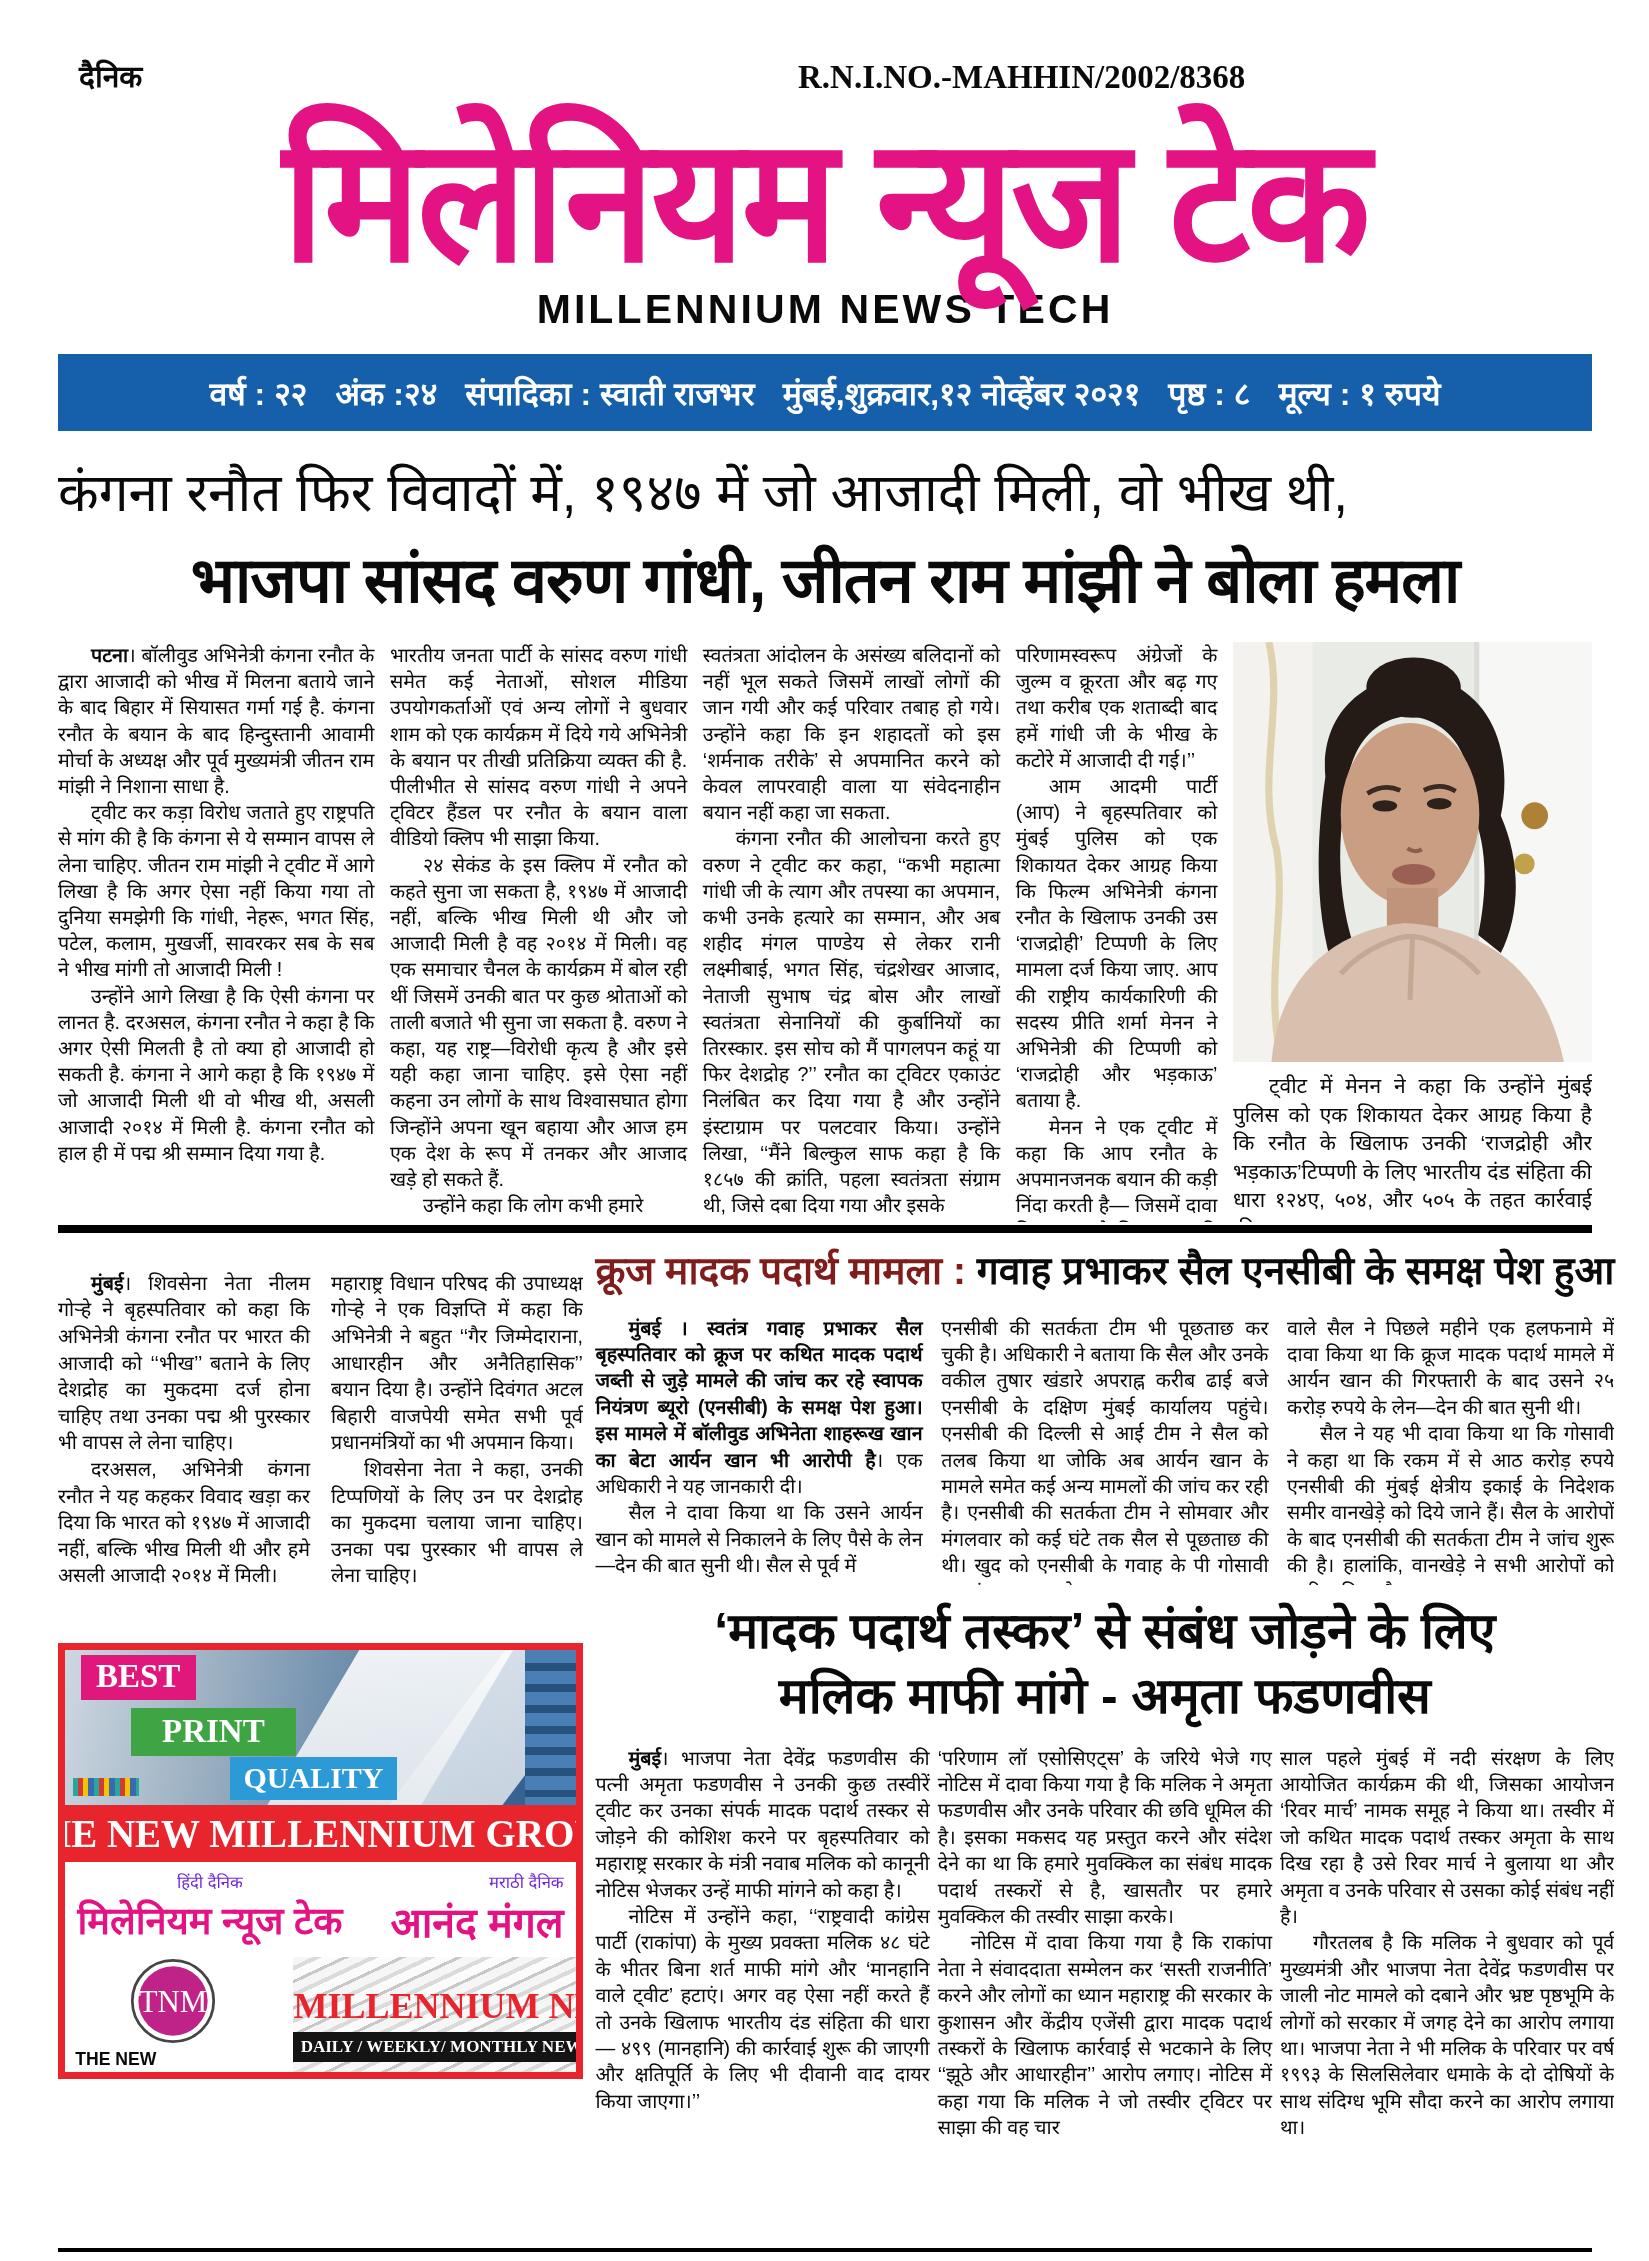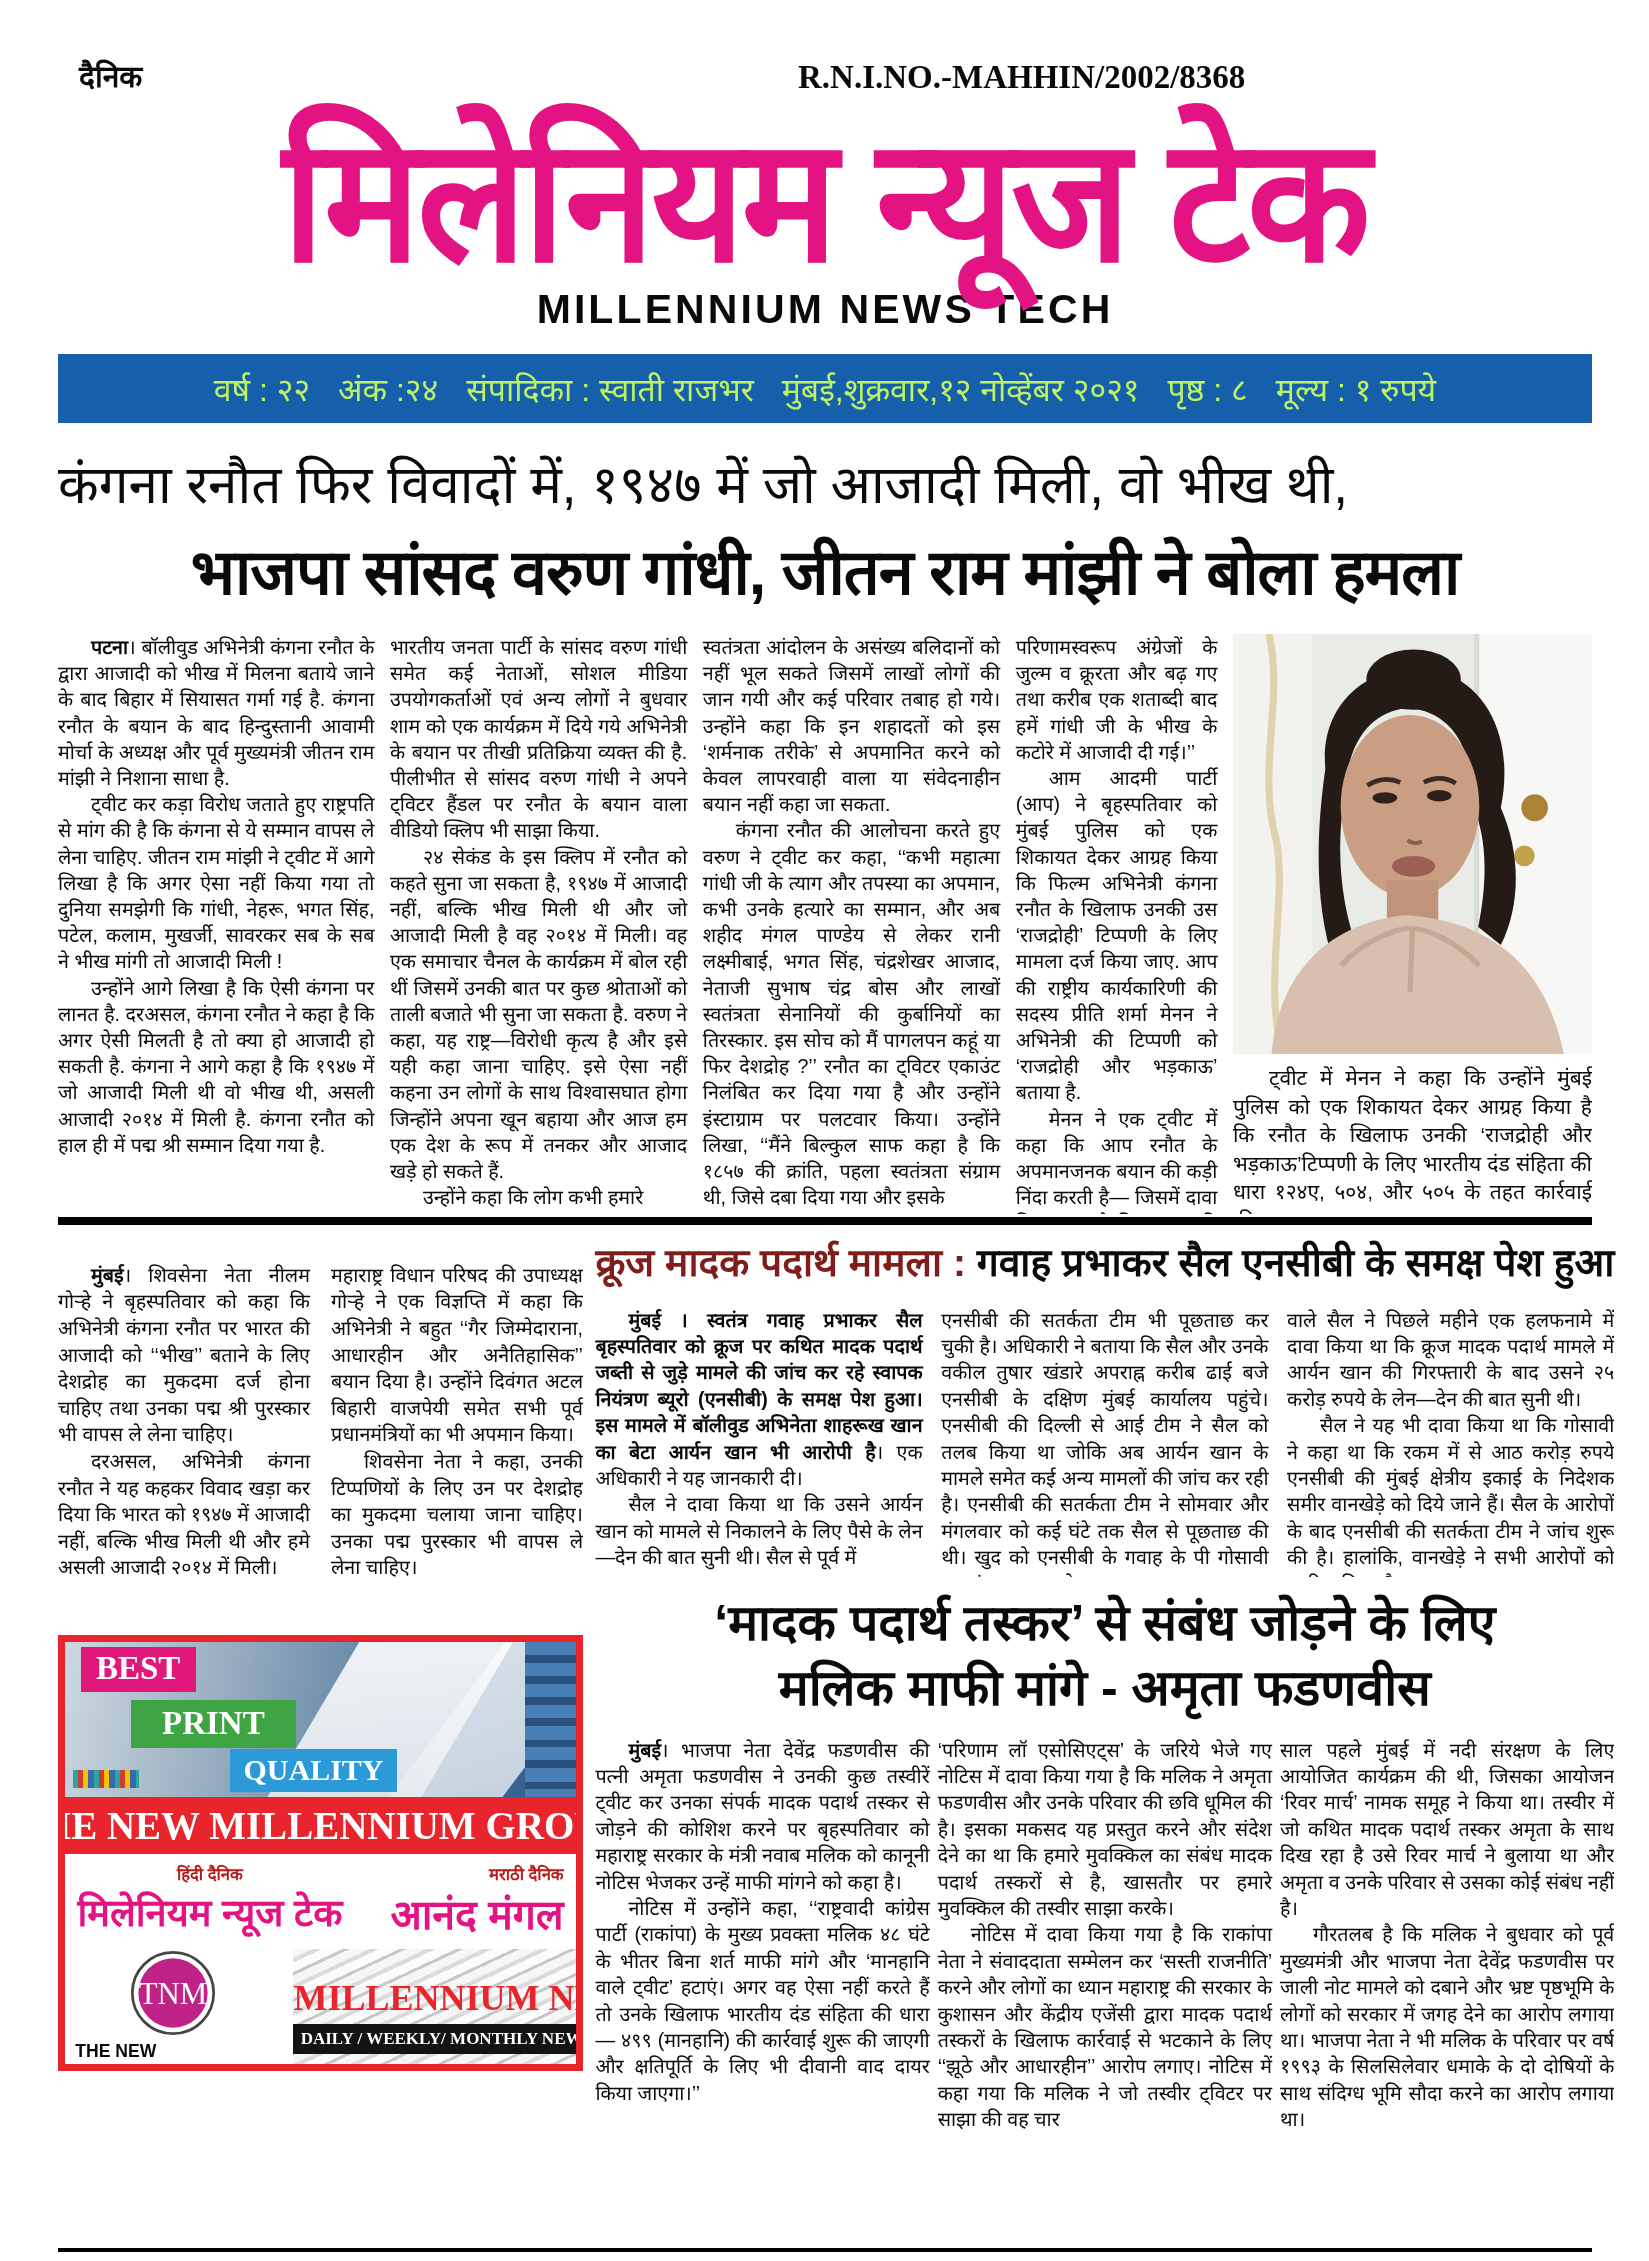--- a/index.html
+++ b/index.html
@@ -11,21 +11,21 @@
   }
   .page { position:relative; width:1650px; height:2261px; padding:50px 58px 0; background:#fff; }
   .page::after { content:""; position:absolute; left:58px; right:58px; bottom:9.3px; height:4.1px; background:#000; }
 
   
   .top-row { position:relative; height:61px; }
   .daily-label { position:absolute; left:21px; top:5px; font-size:30px; font-weight:bold; }
   .rni { position:absolute; left:740px; top:9.3px; font-family:"Liberation Serif","DejaVu Serif",serif; font-weight:bold; font-size:33px; }
   .masthead { text-align:center; color:#e31383; font-size:161px; font-weight:900; letter-spacing:-3.1px; line-height:1.04; white-space:nowrap; transform:scaleY(1.07); transform-origin:top center; }
   .m-sub { text-align:center; font-size:41px; font-weight:bold; letter-spacing:3.1px; margin-top:7.2px; }
-  .dateline { margin-top:21px; background:#1660ab; color:#bef264; height:69px; display:flex; align-items:center; justify-content:center; gap:28px; font-size:32px; font-weight:normal; white-space:nowrap; }
+  .dateline { margin-top:21px; background:#1660ab; color:#ffffff; height:77px; display:flex; align-items:center; justify-content:center; gap:28px; font-size:32px; font-weight:bold; white-space:nowrap; }
 
   
   .headline1 { margin-top:23px; text-align:left; font-size:53px; font-weight:400; white-space:nowrap; }
   .headline2 { margin-top:8.3px; text-align:center; font-size:63px; font-weight:900; letter-spacing:-1px; white-space:nowrap; }
   .lead-cols { display:grid; grid-template-columns:615fr 578fr 578fr 392fr 698fr; column-gap:15.5px; margin-top:22px; height:580px; overflow:hidden; }
   .col p { font-size:19.7px; line-height:1.33; text-align:justify; }
   .para { text-indent:33px; }
   .cont { text-indent:0; }
   .lead-city { font-weight:bold; }
   .b { font-weight:bold; }
@@ -49,21 +49,21 @@
   .sheet.s1 { left:46%; top:-31px; width:30%; height:170%; transform:skewX(-26deg) rotate(6deg); }
   .sheet.s2 { left:70%; top:-21px; width:22%; height:170%; transform:skewX(-30deg) rotate(10deg); opacity:.8; }
   .machine { position:absolute; right:0; top:0; width:10%; height:100%; background:repeating-linear-gradient(#4a7fb5 0 13.5px,#27527e 13.5px 21px); }
   .inkbits { position:absolute; left:1.5%; bottom:6%; width:13%; height:12%; background:repeating-linear-gradient(90deg,#27a7a0 0 5.2px,#d23b35 5.2px 10.3px,#f5c400 10.3px 15.5px,#3b69b0 15.5px 21px); }
   .badge { position:absolute; color:#fff; font-family:"Liberation Serif","DejaVu Serif",serif; font-weight:bold; line-height:1; }
   .badge.best    { left:15.5px;  top:4.1px;   font-size:33px; background:#e0187c; padding:5.2px 15.5px 7.2px; }
   .badge.print   { left:66px; top:58px; font-size:33px; background:#3fa443; padding:6.2px 31px 8.3px; }
   .badge.quality { left:165px; top:107px; font-size:30px; background:#2c9ad6; padding:5.2px 13.5px 7.2px; }
   .band { height:57px; background:#e8252d; color:#fff; font-family:"Liberation Serif","DejaVu Serif",serif; font-weight:bold; font-size:39px; display:flex; align-items:center; justify-content:center; white-space:nowrap; }
   .papers { display:flex; justify-content:space-between; align-items:flex-start; padding:7.2px 12.4px 0; }
-  .paper .plabel { display:block; font-size:16.6px; font-weight:bold; color:#b91c1c; }
+  .paper .plabel { display:block; font-size:16.6px; font-weight:normal; color:#6d28d9; }
   .paper.hindi .plabel { text-align:center; }
   .paper.marathi .plabel { text-align:right; }
   .pname { color:#e31383; font-weight:900; white-space:nowrap; }
   .paper.hindi .pname { font-size:38px; }
   .paper.marathi .pname { font-size:41px; }
   .ad-bottom { display:flex; gap:22px; padding:8.3px 10.3px 0; }
   .logo-side { width:40%; }
   .tnm { width:88px; height:88px; display:block; margin:0 auto; }
   .thenew { font-size:17.6px; font-weight:bold; margin-top:4.1px; }
   .printers { font-family:"Liberation Serif","DejaVu Serif",serif; font-weight:bold; font-size:32px; color:#e8252d; white-space:nowrap; }

